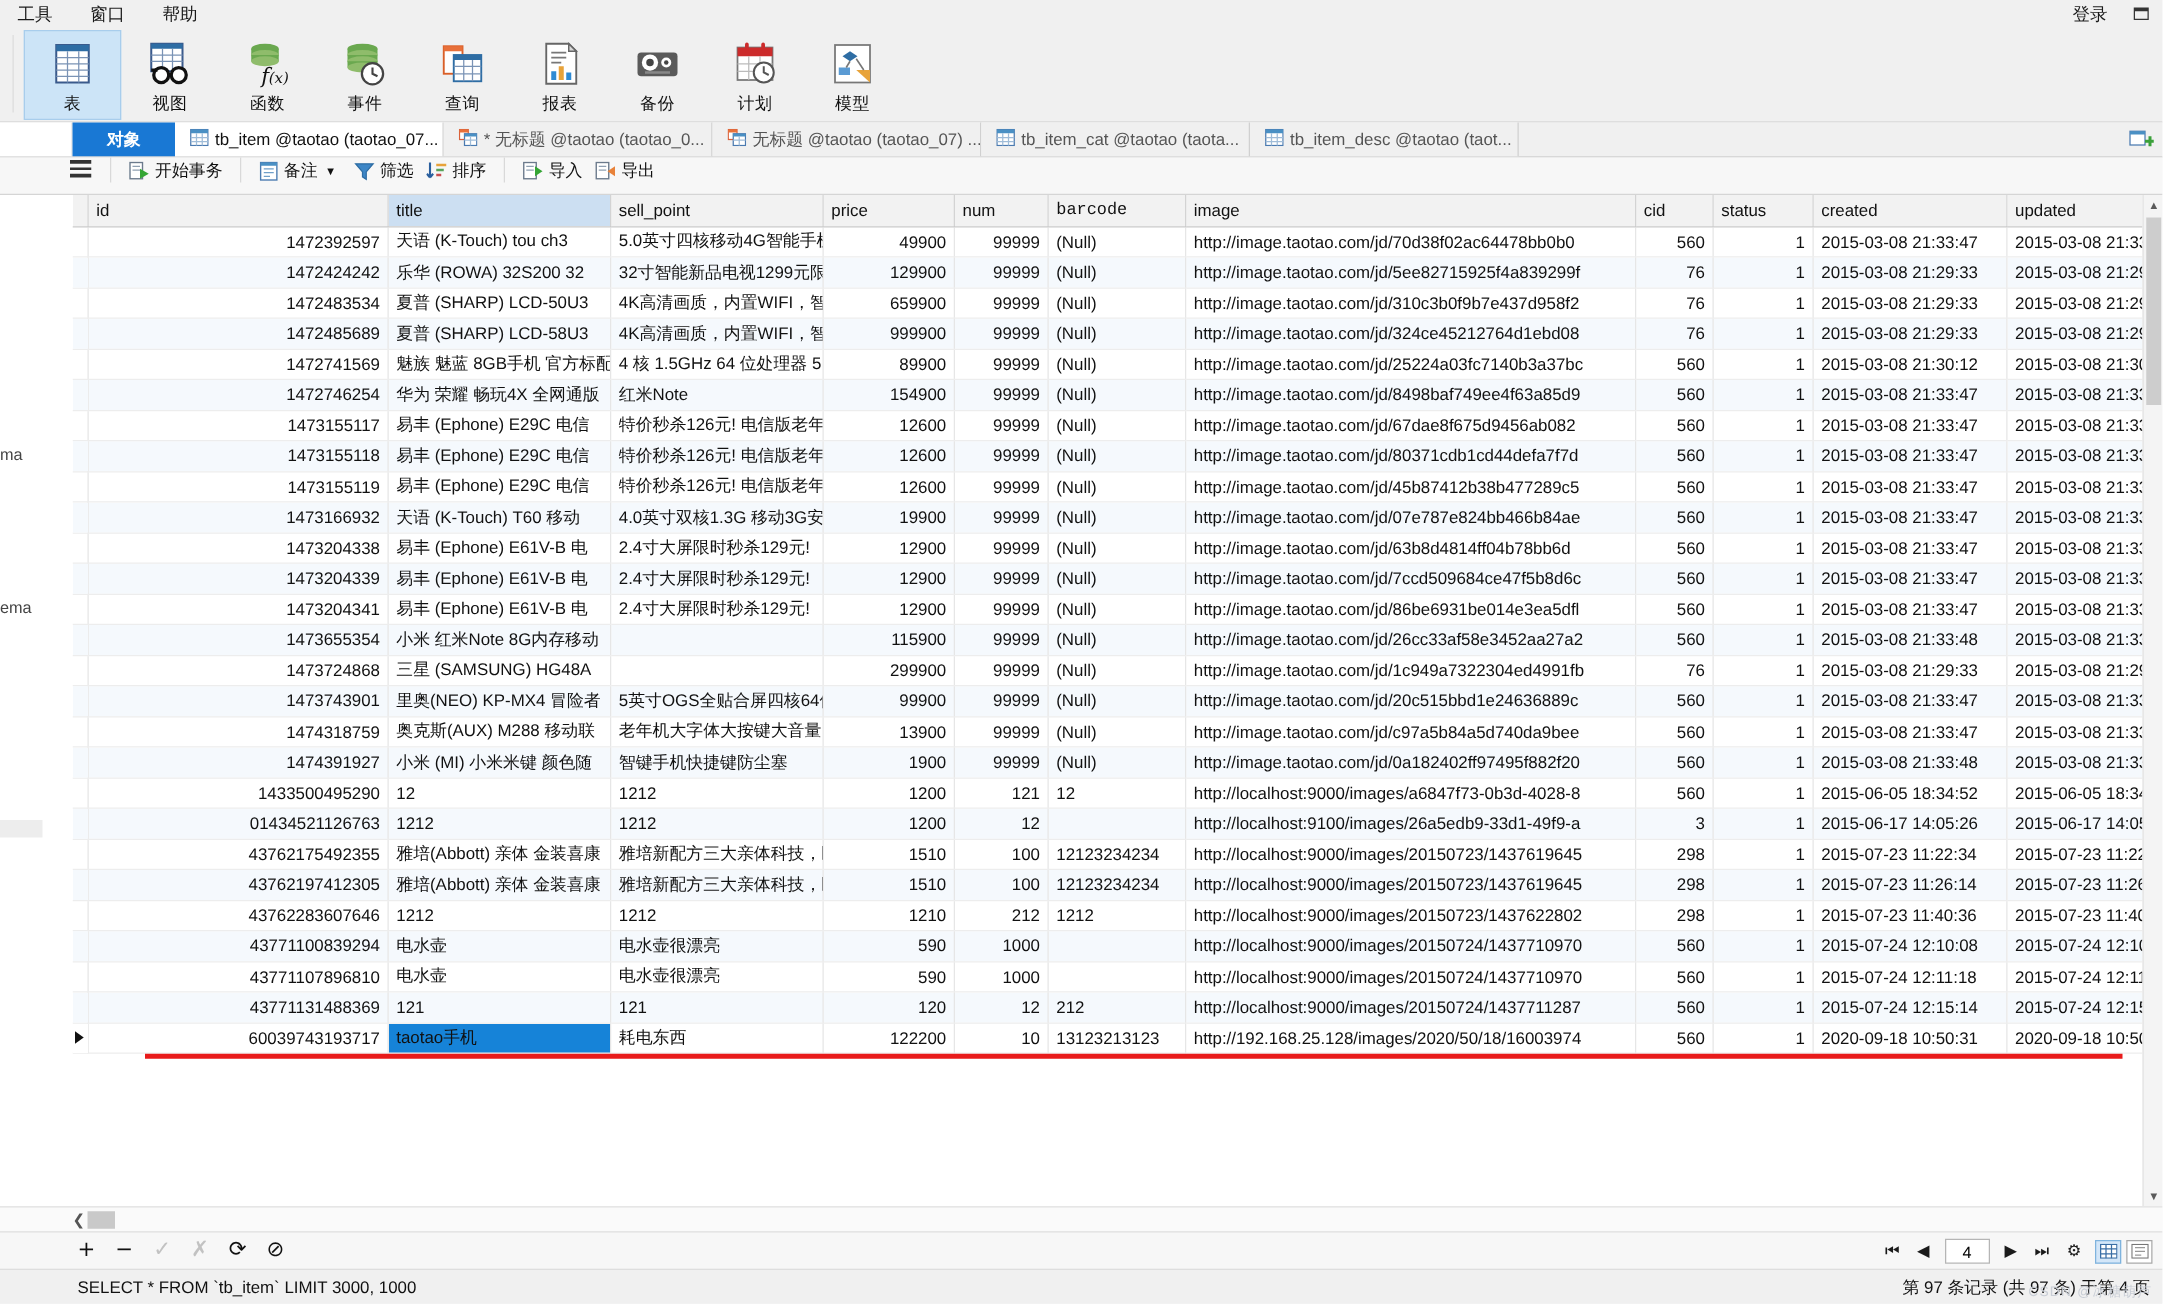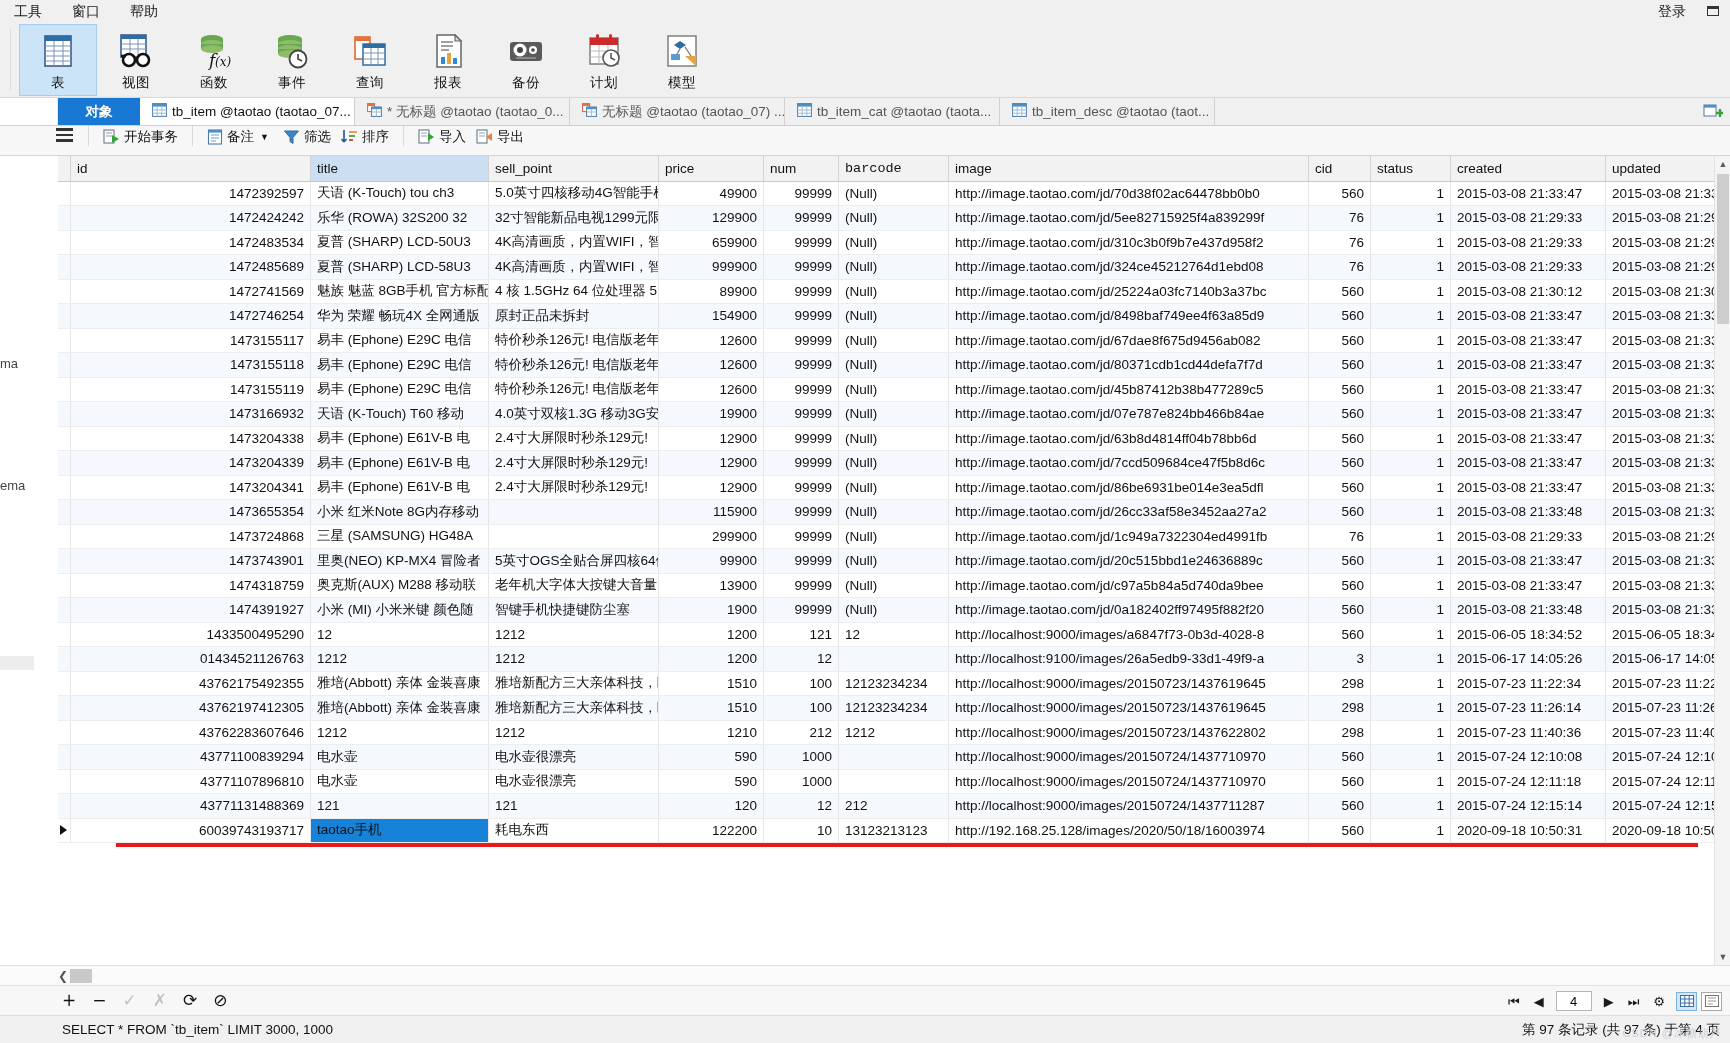--- a/index.html
+++ b/index.html
@@ -741,21 +741,21 @@
               <td style="width: 360px;">http://image.taotao.com/jd/25224a03fc7140b3a37bc</td>
               <td class="num" style="width: 62px;">560</td>
               <td class="num" style="width: 80px;">1</td>
               <td style="width: 155px;">2015-03-08 21:30:12</td>
               <td style="width: 155px;">2015-03-08 21:30:1</td>
             </tr>
             <tr class="alt">
               <td class="rowmark"></td>
               <td class="num" style="width: 240px;">1472746254</td>
               <td style="width: 178px; margin-top: 12px;">华为 荣耀 畅玩4X 全网通版</td>
-              <td style="width: 170px;">原封正品未拆封</td>
+              <td style="width: 170px;">红米Note</td>
               <td class="num" style="width: 105px;">154900</td>
               <td class="num" style="width: 75px;">99999</td>
               <td class=" nullv" style="width: 110px;">(Null)</td>
               <td style="width: 360px;">http://image.taotao.com/jd/8498baf749ee4f63a85d9</td>
               <td class="num" style="width: 62px;">560</td>
               <td class="num" style="width: 80px;">1</td>
               <td style="width: 155px;">2015-03-08 21:33:47</td>
               <td style="width: 155px;">2015-03-08 21:33:4</td>
             </tr>
             <tr>

